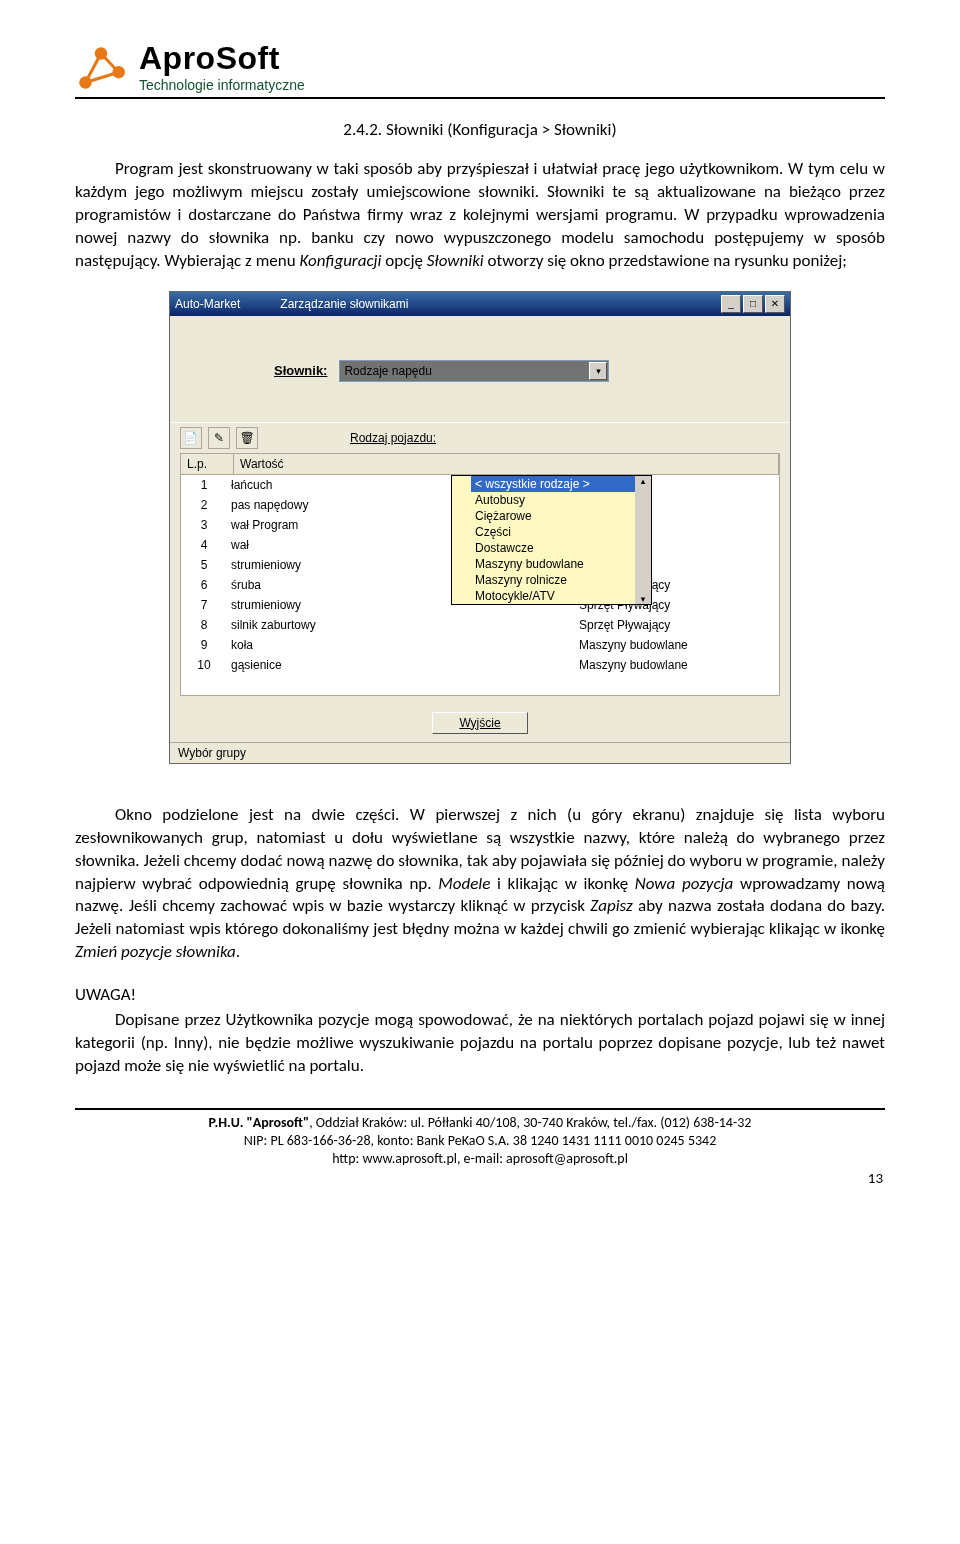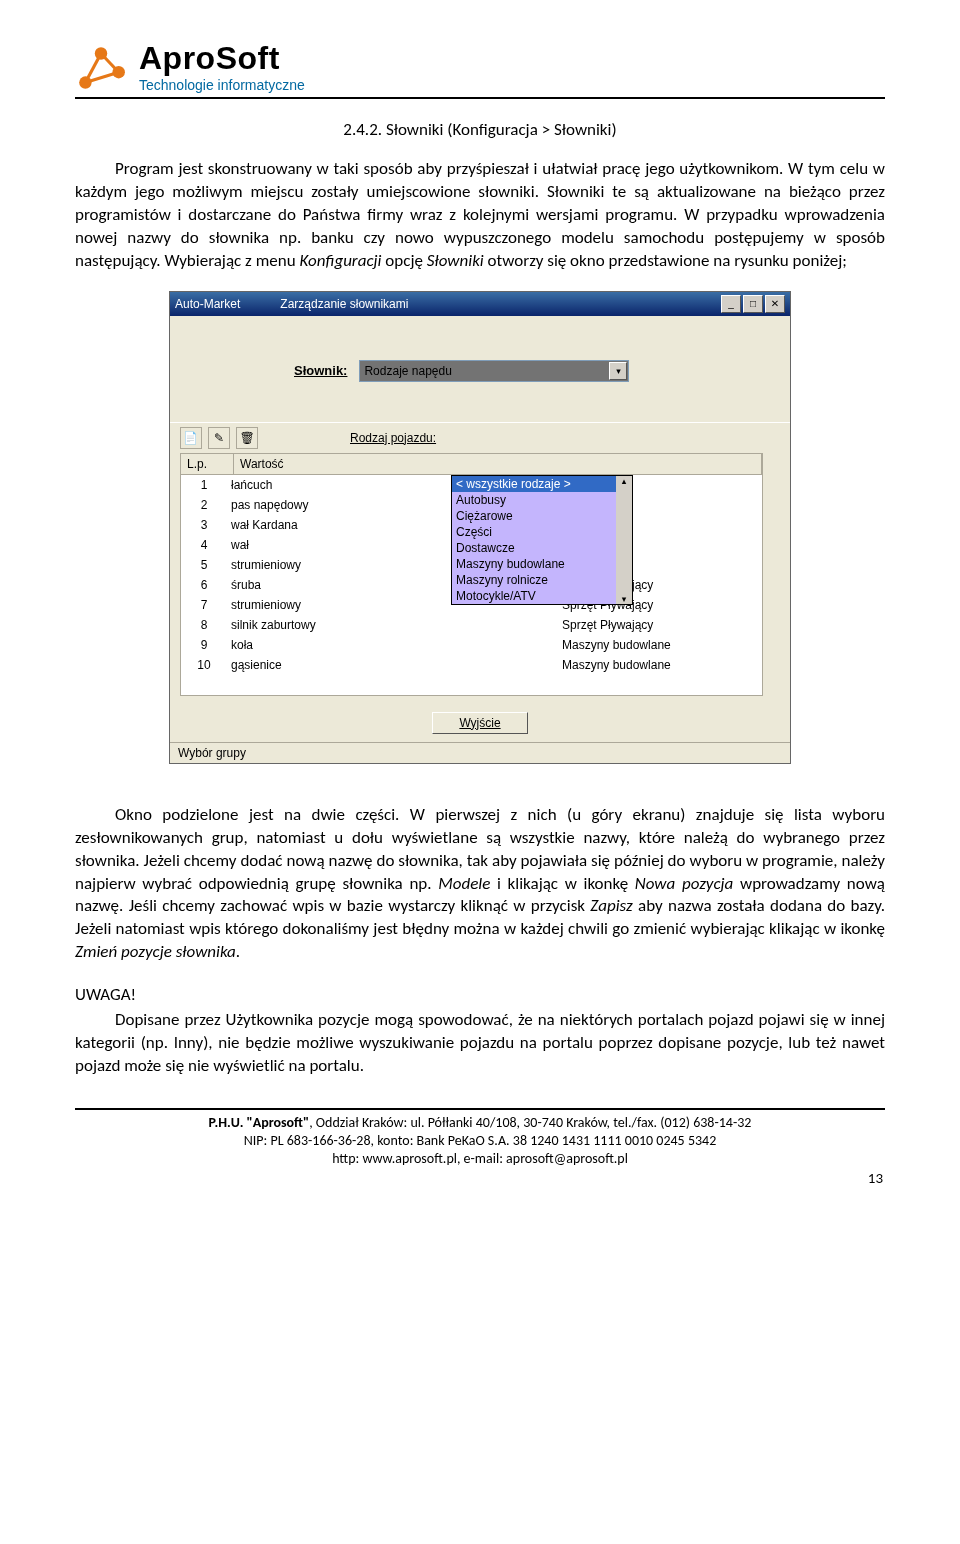--- a/index.html
+++ b/index.html
@@ -16,21 +16,21 @@
   }
   .logo-row {
     display: flex;
     align-items: center;
     gap: 12px;
     margin-bottom: 4px;
   }
   .logo-svg { width: 52px; height: 52px; }
   .logo-text { display: flex; flex-direction: column; }
   .logo-title { font-size: 32px; font-weight: bold; font-family: Arial, sans-serif; letter-spacing:0.5px; }
-  .logo-sub   { font-size: 14px; color: #0369a1; font-family: Arial, sans-serif; }
+  .logo-sub   { font-size: 14px; color: #14532d; font-family: Arial, sans-serif; }
   .hr-top { border: none; border-top: 2px solid #000; margin: 2px 0 20px 0; }
   .section-num { font-size: 17px; margin: 10px 0 18px 0; text-align: center; }
   .para { font-size: 17px; text-align: justify; line-height: 1.35; margin-bottom: 18px; }
   .ital { font-style: italic; }
   .uwaga { font-size: 17px; margin-top: 20px; margin-bottom:4px;}
   .screenshot {
     width: 620px;
     margin: 0 auto 40px auto;
     font-family: Tahoma, sans-serif;
     font-size: 13px;
@@ -54,50 +54,50 @@
     border-right-color:#555;border-bottom-color:#555;
     display: flex; align-items: center; justify-content: center;
     font-size: 10px; color:#000;
     font-family: Arial;
   }
   .client {
     background: #ece9d8;
     padding: 0;
   }
   .pad { padding: 14px 24px 10px 24px; }
-  .form-row { display:flex; align-items:center; gap: 12px; margin: 30px 0 30px 100px;}
+  .form-row { display:flex; align-items:center; gap: 12px; margin: 30px 0 30px 80px;}
   .form-row label { font-weight:bold; text-decoration:underline; font-size:13px;}
   .combo {
     background:#737373; border:1px solid #7f9db9;
     height:20px; display:flex; align-items:center; padding:0 4px;
     width: 260px; font-size:12px; position:relative;
   }
   .combo .arrow {
     position:absolute; right:1px; top:1px; bottom:1px; width:16px;
     background:#d4d0c8; border:1px solid #fff;
     border-right-color:#555;border-bottom-color:#555;
     display:flex;align-items:center;justify-content:center;font-size:9px;
   }
   .toolbar { display:flex; align-items:center; gap:6px; padding: 4px 10px; border-top:1px solid #fff;}
   .tbicon {
     width:20px;height:20px;border:1px solid #aca899;background:#ece9d8;
     display:flex;align-items:center;justify-content:center;font-size:12px;
   }
-  .grid-wrap { margin: 0 27px 8px 10px; }
+  .grid-wrap { margin: 0 10px 8px 10px; }
   .grid-head { display:flex; background:#ece9d8; border:1px solid #aca899; font-size:12px;}
   .gh { padding:3px 6px; border-right:1px solid #aca899;}
   .gh1 { width:40px;} .gh2{flex:1;}
   .grid-body { background:#fff; border:1px solid #aca899; border-top:none; height:220px; position:relative; font-size:12px;}
   .gr { display:flex; height:20px; align-items:center;}
   .gc1 { width:46px; text-align:center;}
   .gc2 { flex:1; padding-left:4px;}
   .gc3 { width:200px; padding-left:4px;}
   .dd-pop {
     position:absolute; top:0; left:270px; width:180px;
-    background:#c4b5fd; border:1px solid #000; font-size:12px;
+    background:#fef9c3; border:1px solid #000; font-size:12px;padding-left:19px;
   }
   .dd-pop .row{padding:1px 4px;}
   .dd-pop .sel{background:#316ac5;color:#fff;}
   .dd-sb{position:absolute;right:0;top:0;bottom:0;width:16px;background:#d4d0c8;display:flex;flex-direction:column;align-items:center;justify-content:space-between;font-size:9px;}
   .btn-row { text-align:center; padding:8px 0;}
   .wbtn { background:#ece9d8;border:1px solid #fff;border-right-color:#555;border-bottom-color:#555;padding:3px 26px;font-size:12px;text-decoration:underline;}
   .status { background:#ece9d8;border-top:1px solid #aca899;padding:3px 8px;font-size:12px;}
   .hr-bot { border:none; border-top:2px solid #000; margin: 30px 0 4px 0;}
   .foot { text-align:center; font-size:14px; line-height:1.3;}
   .foot b{font-weight:bold;}
@@ -170,21 +170,21 @@
               <div class="gc2">łańcuch</div>
               <div class="gc3"></div>
             </div>
           <div class="gr">
               <div class="gc1">2</div>
               <div class="gc2">pas napędowy</div>
               <div class="gc3"></div>
             </div>
           <div class="gr">
               <div class="gc1">3</div>
-              <div class="gc2">wał Kardana</div>
+              <div class="gc2">wał Program</div>
               <div class="gc3"></div>
             </div>
           <div class="gr">
               <div class="gc1">4</div>
               <div class="gc2">wał</div>
               <div class="gc3"></div>
             </div>
           <div class="gr">
               <div class="gc1">5</div>
               <div class="gc2">strumieniowy</div>

